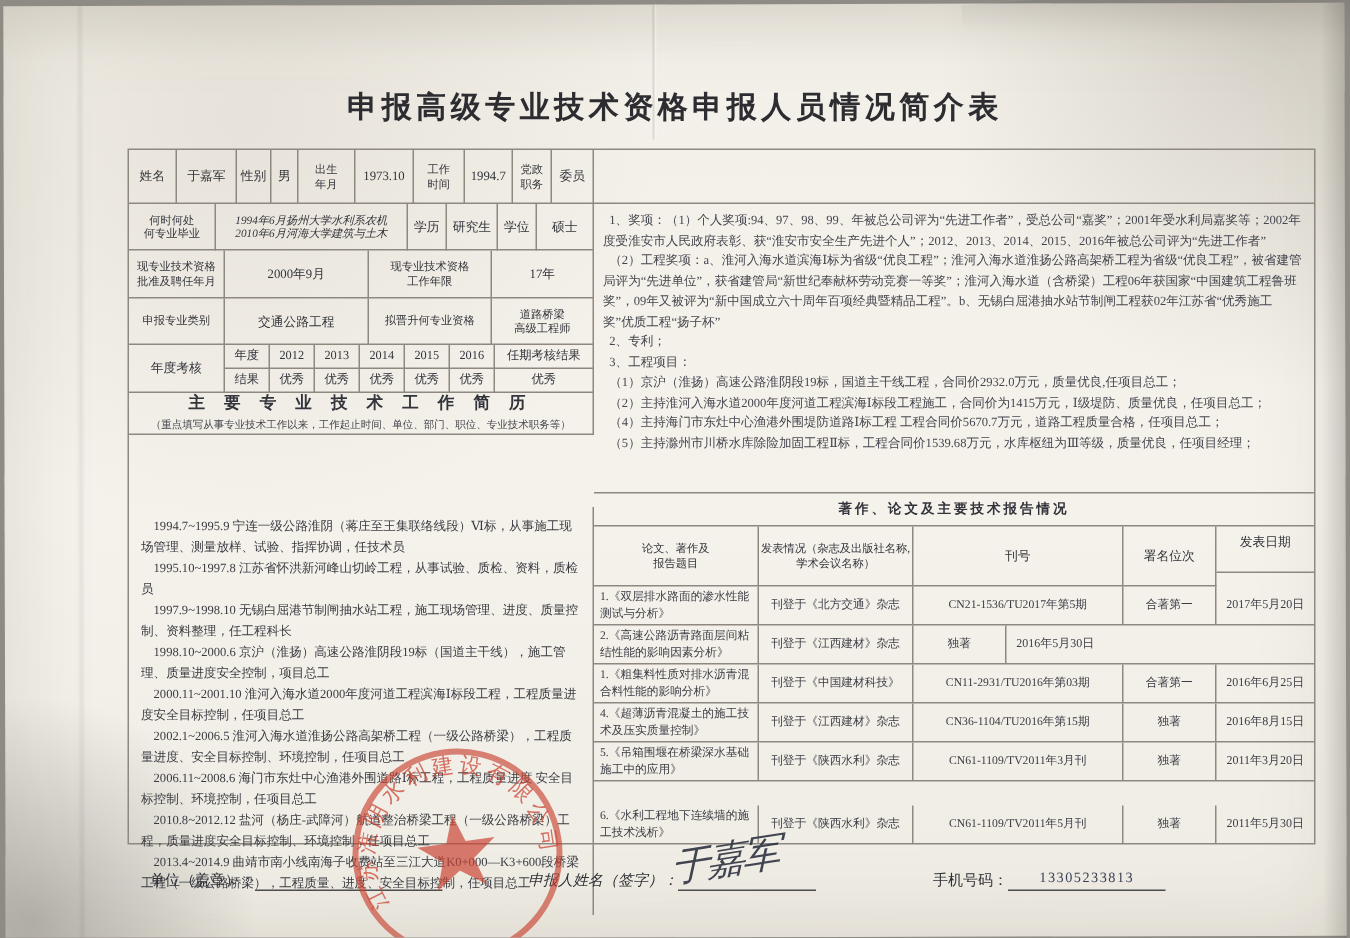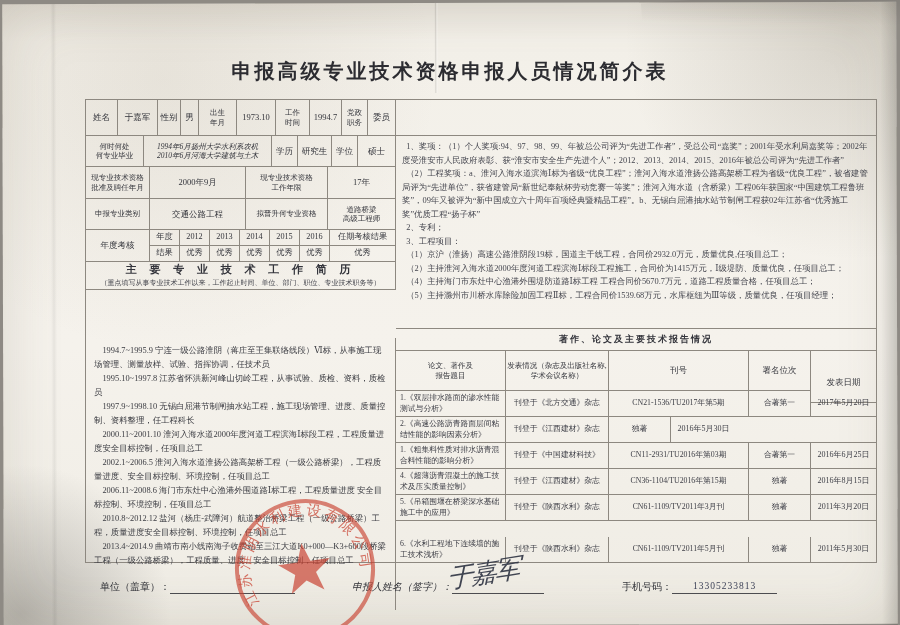--- a/index.html
+++ b/index.html
@@ -153,20 +153,21 @@
     <div class="t1">主 要 专 业 技 术 工 作 简 历</div>
     <div class="t2">（重点填写从事专业技术工作以来，工作起止时间、单位、部门、职位、专业技术职务等）</div>
   </div>
 
   <div class="cell textcell nobottom" style="left:0;top:190px;width:310px;height:272px;margin-top:48px;">
     <div class="history-body">
 
     <p>1994.7~1995.9 宁连一级公路淮阴（蒋庄至王集联络线段）Ⅵ标，从事施工现场管理、测量放样、试验、指挥协调，任技术员</p>
         <p>1995.10~1997.8 江苏省怀洪新河峰山切岭工程，从事试验、质检、资料，质检员</p>
         <p>1997.9~1998.10 无锡白屈港节制闸抽水站工程，施工现场管理、进度、质量控制、资料整理，任工程科长</p>
+        <p>1998.10~2000.6 京沪（淮扬）高速公路淮阴段19标（国道主干线），施工管理、质量进度安全控制，项目总工</p>
         <p>2000.11~2001.10 淮河入海水道2000年度河道工程滨海Ⅰ标段工程，工程质量进度安全目标控制，任项目总工</p>
         <p>2002.1~2006.5 淮河入海水道淮扬公路高架桥工程（一级公路桥梁），工程质量进度、安全目标控制、环境控制，任项目总工</p>
         <p>2006.11~2008.6 海门市东灶中心渔港外围道路Ⅰ标工程，工程质量进度 安全目标控制、环境控制，任项目总工</p>
         <p>2010.8~2012.12 盐河（杨庄-武障河）航道整治桥梁工程（一级公路桥梁）工程，质量进度安全目标控制、环境控制，任项目总工</p>
         <p>2013.4~2014.9 曲靖市南小线南海子收费站至三江大道K0+000—K3+600段桥梁工程（一级公路桥梁），工程质量、进度、安全目标控制，任项目总工</p>
       </div>
   </div>
 
   <div class="cell sec-head noright" style="left:310px;top:0;width:480px;height:36px;gap:36px;">
     <div class="t1">任 现 职 以 来 主 要 业 绩</div>
@@ -188,21 +189,21 @@
   </div>
 
   <div class="cell pub-title-row noright" style="left:310px;top:229px;width:480px;height:22px;">著作、论文及主要技术报告情况</div>
 
   <div class="cell pre small" style="left:420px;top:251px;width:103px;height:40px;">发表情况（杂志及出版社名称,
 学术会议名称）</div>
   <div class="cell pre small" style="left:310px;top:251px;width:110px;height:40px;">论文、著作及
 报告题目</div>
   <div class="cell" style="left:523px;top:251px;width:140px;height:40px;">刊号</div>
   <div class="cell" style="left:663px;top:251px;width:62px;height:40px;">署名位次</div>
-  <div class="cell noright" style="left:725px;top:263px;width:65px;height:40px;">发表日期</div>
+  <div class="cell noright" style="left:725px;top:242px;width:65px;height:40px;">发表日期</div>
 
   <div class="pub-rows">
 
       <div class="pub-row">
         <div class="pub-c title">1.《双层排水路面的渗水性能测试与分析》</div>
         <div class="pub-c pub">刊登于《北方交通》杂志</div>
         <div class="pub-c issn">CN21-1536/TU2017年第5期</div>
         <div class="pub-c rank">合著第一</div>
         <div class="pub-c date">2017年5月20日</div>
       </div>

